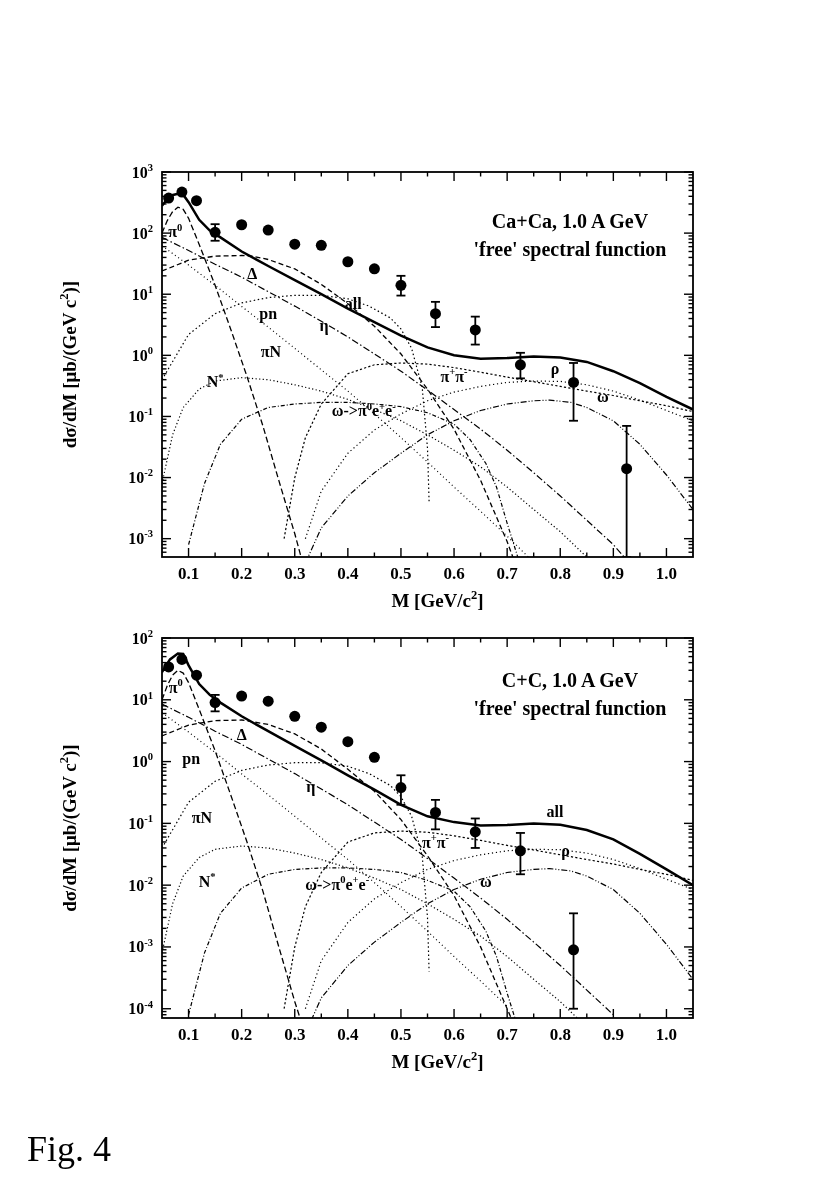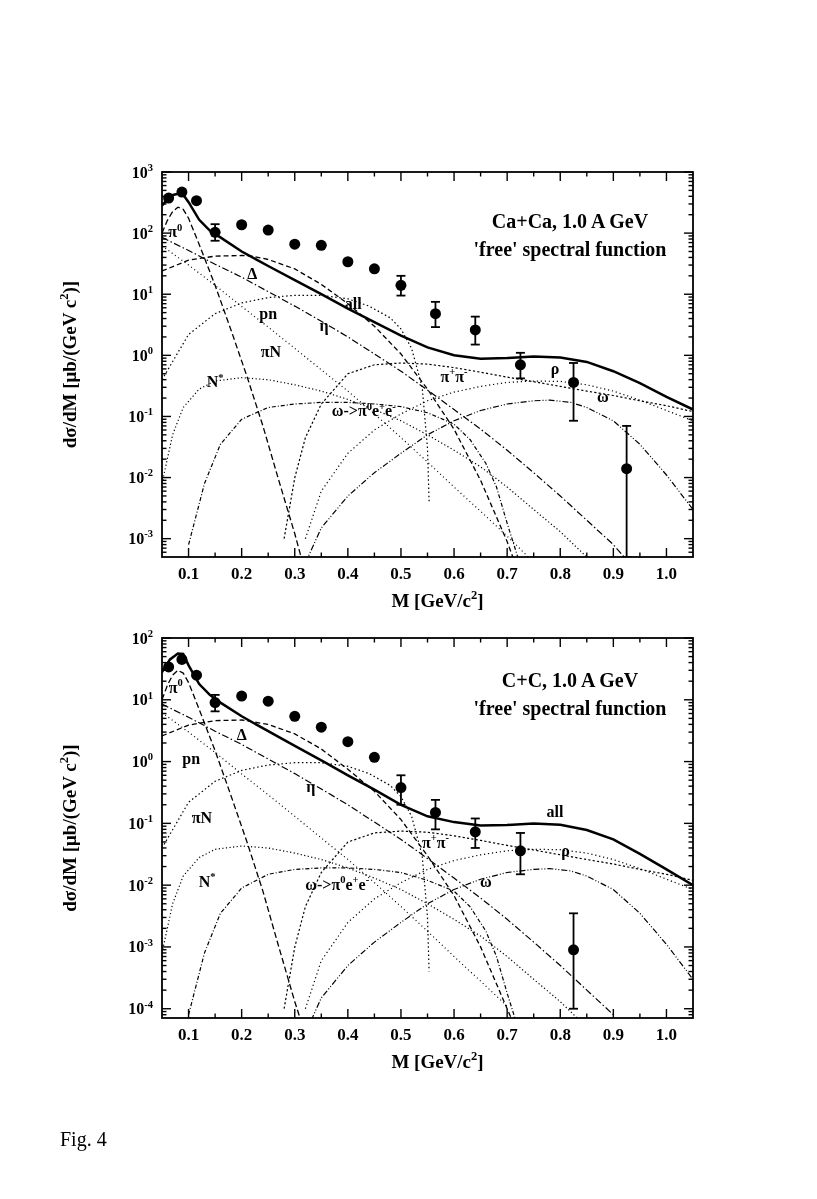--- a/index.html
+++ b/index.html
@@ -1,20 +1,20 @@
 <!DOCTYPE html>
 <html><head>
 <meta charset="utf-8">
 <style>
   html,body{margin:0;padding:0;background:#ffffff;}
   body{width:817px;height:1199px;position:relative;overflow:hidden;
        font-family:"Liberation Serif","DejaVu Serif",serif;color:#000;}
   #figure-svg{position:absolute;left:0;top:0;}
   #figure-svg text{font-family:"Liberation Serif","DejaVu Serif",serif;}
-  .caption{position:absolute;left:60px;top:1128px;font-size:20px;
+  .caption{position:absolute;left:27px;top:1128px;font-size:36px;
            font-family:"Liberation Serif","DejaVu Serif",serif;color:#000;}
 </style>
 </head>
 <body>
 
 <svg id="figure-svg" width="817" height="1199" viewBox="0 0 817 1199">
     <defs>
       <clipPath id="clip0">
         <rect x="162" y="172" width="531" height="385"></rect>
       </clipPath>

